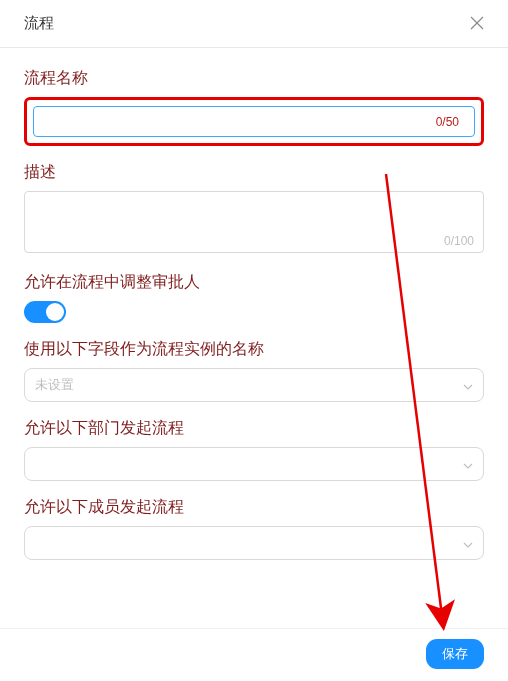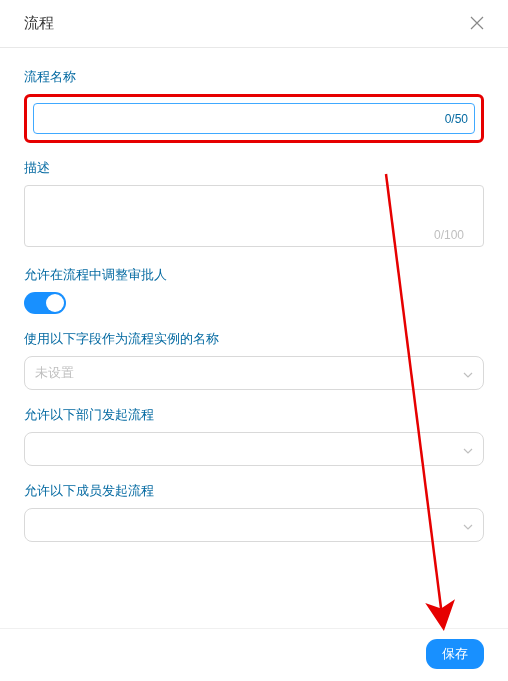--- a/index.html
+++ b/index.html
@@ -40,46 +40,46 @@
     .modal-body {
       padding: 20px 24px 10px;
       flex: 1;
       overflow: auto;
     }
     .form-group {
       margin-bottom: 16px;
     }
     .form-label {
       display: block;
-      color: #0369a1;
-      font-size: 13px;
+      color: #7f1d1d;
+      font-size: 16px;
       margin-bottom: 8px;
     }
     .highlight-border {
       border: 3px solid #e60000;
       border-radius: 6px;
       padding: 6px;
     }
     .text-input {
       width: 100%;
       border: 1px solid #40a9ff;
       border-radius: 4px;
       padding: 7px 55px 7px 10px;
       font-size: 13px;
       position: relative;
       background: #fff;
       outline: none;
     }
     .input-wrapper { position: relative; }
     .char-count {
       position: absolute;
-      right: 7px;
+      right: 16px;
       top: 50%;
       transform: translateY(-50%);
-      color: #0369a1;
+      color: #b91c1c;
       font-size: 12px;
       pointer-events: none;
     }
     .toggle {
       width: 42px;
       height: 22px;
       background: #1890ff;
       border-radius: 11px;
       position: relative;
       cursor: pointer;
@@ -101,21 +101,21 @@
       border-radius: 4px;
       padding: 8px 10px 22px;
       min-height: 52px;
       resize: none;
       font-family: inherit;
       font-size: 13px;
       outline: none;
     }
     .textarea-count {
       position: absolute;
-      right: 20px;
+      right: 10px;
       bottom: 8px;
       color: #bfbfbf;
       font-size: 12px;
       pointer-events: none;
     }
     .select {
       width: 100%;
       border: 1px solid #d9d9d9;
       border-radius: 8px;
       padding: 7px 10px;

